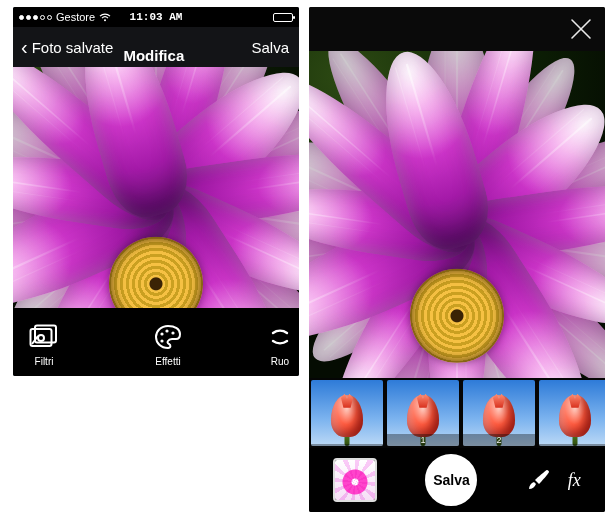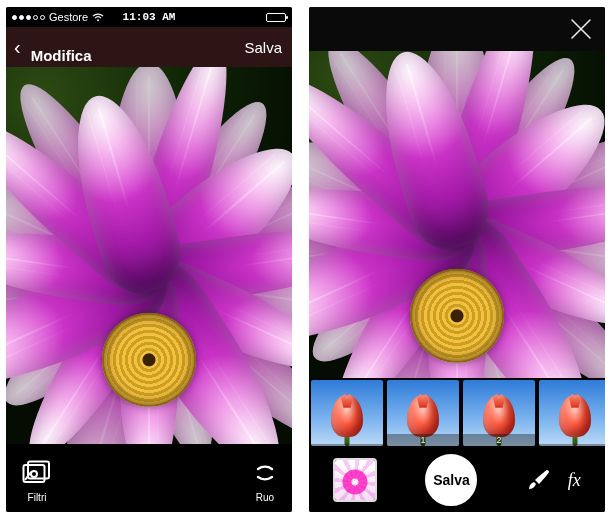--- a/index.html
+++ b/index.html
@@ -1,43 +1,43 @@
 <!DOCTYPE html>
 <html><head>
 <meta charset="utf-8">
 <style>
   * { margin: 0; padding: 0; box-sizing: border-box; }
   html, body { width: 614px; height: 526px; overflow: hidden; background: #fff; font-family: -apple-system, "Helvetica Neue", Helvetica, Arial, sans-serif; }
   .stage { position: relative; width: 614px; height: 526px; }
 
   
   .left-shot {
-    position: absolute; left: 6px; top: 7px; width: 286px; height: 505px;
-    background: #b91c1c; color: #fff; overflow: hidden; border-radius: 2px;
+    position: absolute; left: 13px; top: 7px; width: 286px; height: 369px;
+    background: #0f172a; color: #fff; overflow: hidden; border-radius: 2px;
   }
   .statusbar { height: 20px; display: flex; align-items: center; font-size: 11px; padding: 0 6px; background: #000; position: relative; }
   .status-left, .status-right { display: flex; align-items: center; gap: 4px; }
   .status-center { position: absolute; left: 0; right: 0; text-align: center; font-weight: 600; pointer-events: none; font-family: Liberation Mono, monospace; }
   .dots { display: flex; gap: 2px; }
   .dot { width: 5px; height: 5px; border-radius: 50%; border: 1px solid #fff; }
   .dot.fill { background: #fff; }
   .status-right { margin-left: auto; }
   .battery { width: 20px; height: 9px; border: 1px solid #fff; border-radius: 2px; position: relative; }
   .battery::after { content: ""; position: absolute; right: -3px; top: 2px; width: 2px; height: 3px; background: #fff; border-radius: 1px; }
 
   .navbar { height: 40px; display: flex; align-items: center; padding: 0 8px; font-size: 15px; position: relative; background: rgba(20,20,20,.85); }
   .nav-left { display: flex; align-items: center; gap: 4px; }
   .chev { font-size: 20px; line-height: 1; }
   .nav-title { font-weight: 600; margin-left: 6px; margin-top: 16px; }
   .nav-right { position: absolute; right: 10px; font-weight: 400; }
 
   .left-canvas { position: absolute; left: 0; top: 60px; right: 0; bottom: 68px; overflow: hidden; }
   .flower { position: absolute; inset: -10px; }
 
-  .left-toolbar { position: absolute; left: 0; right: 0; bottom: 0; height: 68px; display: flex; align-items: center; justify-content: space-between; padding: 6px 12px 2px 4px; background: #000; }
+  .left-toolbar { position: absolute; left: 0; right: 0; bottom: 0; height: 68px; display: flex; align-items: center; justify-content: space-between; padding: 6px 4px 2px 4px; background: #000; }
   .tool { display: flex; flex-direction: column; align-items: center; gap: 4px; font-size: 10px; color: #fff; min-width: 54px; }
   .tool.cut { min-width: 26px; }
   .tool .ic { width: 30px; height: 30px; display: flex; align-items: center; justify-content: center; }
 
   
   .right-shot {
     position: absolute; left: 309px; top: 7px; width: 296px; height: 505px;
     background: #0a0a0a; color: #0a0a0a; overflow: hidden; border-radius: 2px;
   }
   .right-top { height: 44px; background: #0a0a0a; position: relative; }
@@ -136,20 +136,21 @@
       </div>
       <div class="status-center">11:03 AM</div>
       <div class="status-right">
         <div class="battery"></div>
       </div>
     </div>
 
     <div class="navbar">
       <div class="nav-left">
         <span class="chev">‹</span>
+        <span>Foto salvate</span>
         <span class="nav-title">Modifica</span>
       </div>
       <div class="nav-right">Salva</div>
     </div>
 
     <div class="left-canvas">
       <div class="flower">
         <div class="bgleaf"></div>
         <div class="petals" id="petals-left">
             <div class="petal back" style="transform: translate(-50%, -94%) rotate(0deg) scale(1.08, 0.92);"></div>
@@ -184,20 +185,32 @@
         <div class="ic">
           <svg width="30" height="26" viewBox="0 0 30 26" fill="none" stroke="#fff" stroke-width="2">
             <rect x="1.5" y="5" width="21" height="17" rx="2"></rect>
               <rect x="6" y="1.5" width="21" height="17" rx="2"></rect>
             <circle cx="12" cy="14" r="3"></circle>
               <path d="M3 20 L9 12"></path>
           </svg>
         </div>
         <span>Filtri</span>
       </div>
+      <div class="tool">
+        <div class="ic">
+          <svg width="30" height="28" viewBox="0 0 30 28" fill="none" stroke="#fff" stroke-width="2">
+            <path d="M15 3C8 3 3 8 3 14s5 11 12 11c3 0 3-3 1-4-3-1-1-5 3-5h4c3 0 4-2 4-5C27 6 22 3 15 3z"></path>
+            <circle cx="9" cy="11" r="1.6" fill="#fff" stroke="none"></circle>
+            <circle cx="14" cy="8" r="1.6" fill="#fff" stroke="none"></circle>
+            <circle cx="20" cy="10" r="1.6" fill="#fff" stroke="none"></circle>
+            <circle cx="9" cy="18" r="1.6" fill="#fff" stroke="none"></circle>
+          </svg>
+        </div>
+        <span>Effetti</span>
+      </div>
       <div class="tool cut">
         <div class="ic">
           <svg width="18" height="28" viewBox="0 0 18 28" fill="none" stroke="#fff" stroke-width="2.4" stroke-linecap="round">
             <path d="M16 10a12 12 0 0 0-14 0"></path>
             <path d="M2 18a12 12 0 0 0 14 0"></path>
           </svg>
         </div>
         <span>Ruo</span>
       </div>
     </div>

